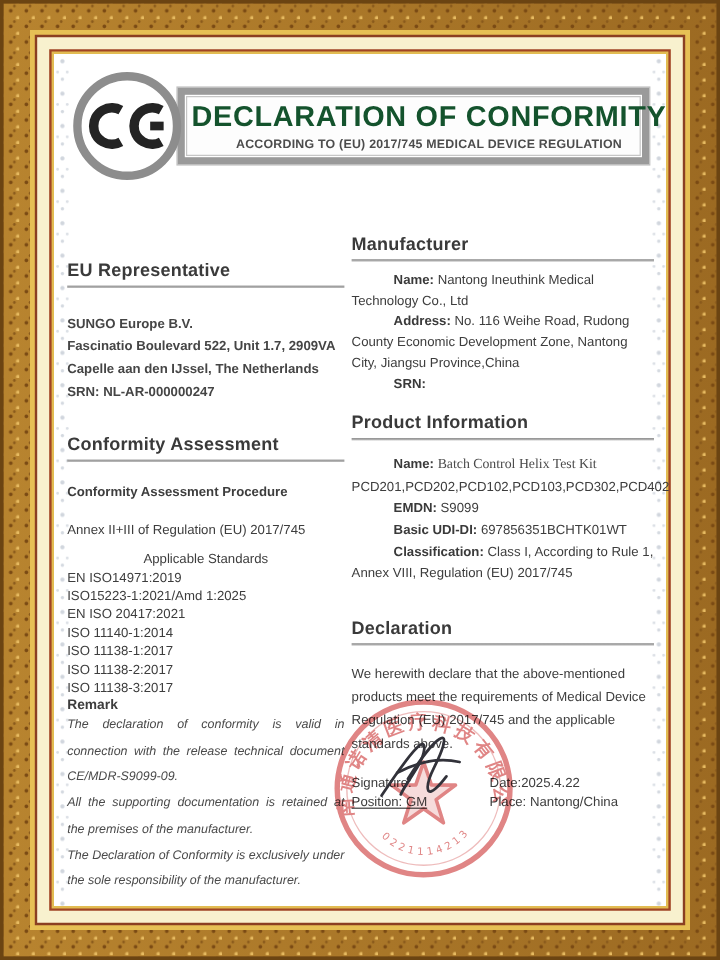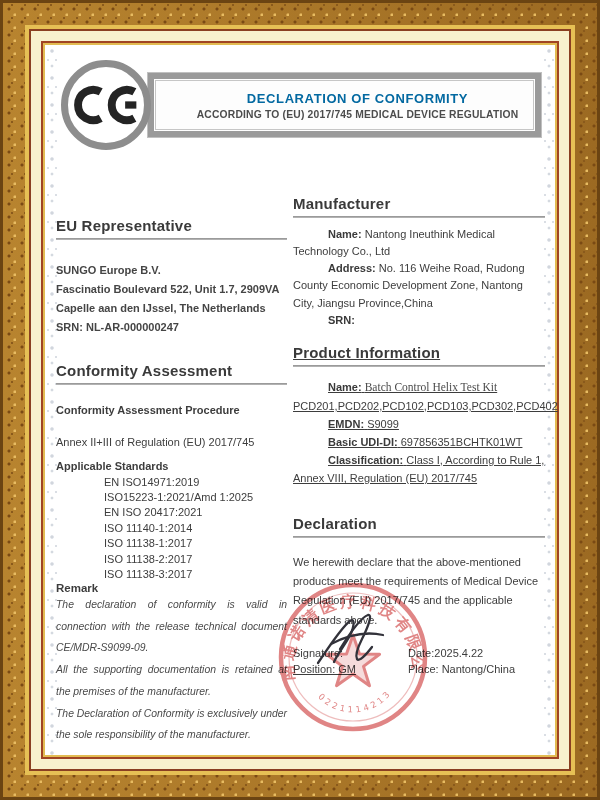--- a/index.html
+++ b/index.html
@@ -38,45 +38,45 @@
   .lace.left{left:0;} .lace.right{right:0;}
 
   
   .banner{
     position:absolute;left:103px;top:28px;width:393px;height:64px;
     border:6px solid #9a9a9a;background:#fdfdfd;
     box-shadow:inset 0 0 0 1px #ffffff, inset 0 0 0 2px #c6c6c6, 0 0 0 1px #c0c0c0;
     display:flex;flex-direction:column;align-items:center;justify-content:center;
     padding-left:26px;
   }
-  .banner .title{font-size:13px;font-weight:bold;color:#0369a1;letter-spacing:.6px;white-space:nowrap;}
+  .banner .title{font-size:24px;font-weight:bold;color:#14532d;letter-spacing:.6px;white-space:nowrap;}
   .banner .subtitle{font-size:10.3px;font-weight:bold;color:#4c4c4c;letter-spacing:.2px;margin-top:3px;white-space:nowrap;}
   .ce-badge{
     position:absolute;left:16px;top:15px;width:90px;height:90px;border-radius:50%;
     border:7px solid #8d8d8d;background:#ffffff;display:flex;align-items:center;justify-content:center;z-index:3;
   }
 
   
   .col-left{position:absolute;left:11px;top:172px;width:231px;}
   .col-right{position:absolute;left:248px;top:150px;width:252px;}
   .sec-h{font-size:15px;font-weight:bold;color:#3a3a3a;letter-spacing:.2px;}
   .rule{height:2px;background:linear-gradient(#8f8f8f,#bdbdbd);margin-top:4px;}
   b{color:#3a3a3a;padding-left:35px;}
 
   .eu-lines{margin-top:21px;font-size:11px;font-weight:bold;line-height:1.72;color:#454545;}
   .ca-block{margin-top:25px;}
   .ca-proc-label{margin-top:19px;font-size:11px;font-weight:bold;}
   .ca-proc-val{font-size:11px;margin-top:20px;}
-  .ca-std-label{margin-top:12px;font-size:11px;font-weight:bold;}
-  .std-list{font-size:11px;line-height:1.4;margin-top:3px;margin-left:48px;}
+  .ca-std-label{margin-top:12px;font-size:11px;font-weight:normal;text-align:center;}
+  .std-list{font-size:11px;line-height:1.4;margin-top:3px;}
   .remark-h{font-size:11.5px;font-weight:bold;}
   .remark p{font-size:10.4px;font-style:italic;color:#4a4a4a;text-align:justify;line-height:2.05;margin:0 0 1px 0;}
 
   .mfg-lines{margin-top:8px;font-size:11px;line-height:1.56;}
-  .prod-block{margin-top:15px;text-decoration:underline;}
+  .prod-block{margin-top:15px;}
   .prod-lines{margin-top:11px;font-size:11px;line-height:1.64;}
   .serif-val{font-family:"Liberation Serif",serif;font-size:11.5px;color:#4a4a4a;}
   .decl-block{margin-top:28px;}
   .decl-text{margin-top:15px;font-size:11px;line-height:1.75;}
 
   .sig-row{position:relative;margin-top:17px;font-size:11px;height:16px;}
   .pos-row{position:relative;font-size:11px;height:16px;text-decoration:underline;}
   .right-cell{position:absolute;left:115px;top:0;white-space:nowrap;}
 
   

